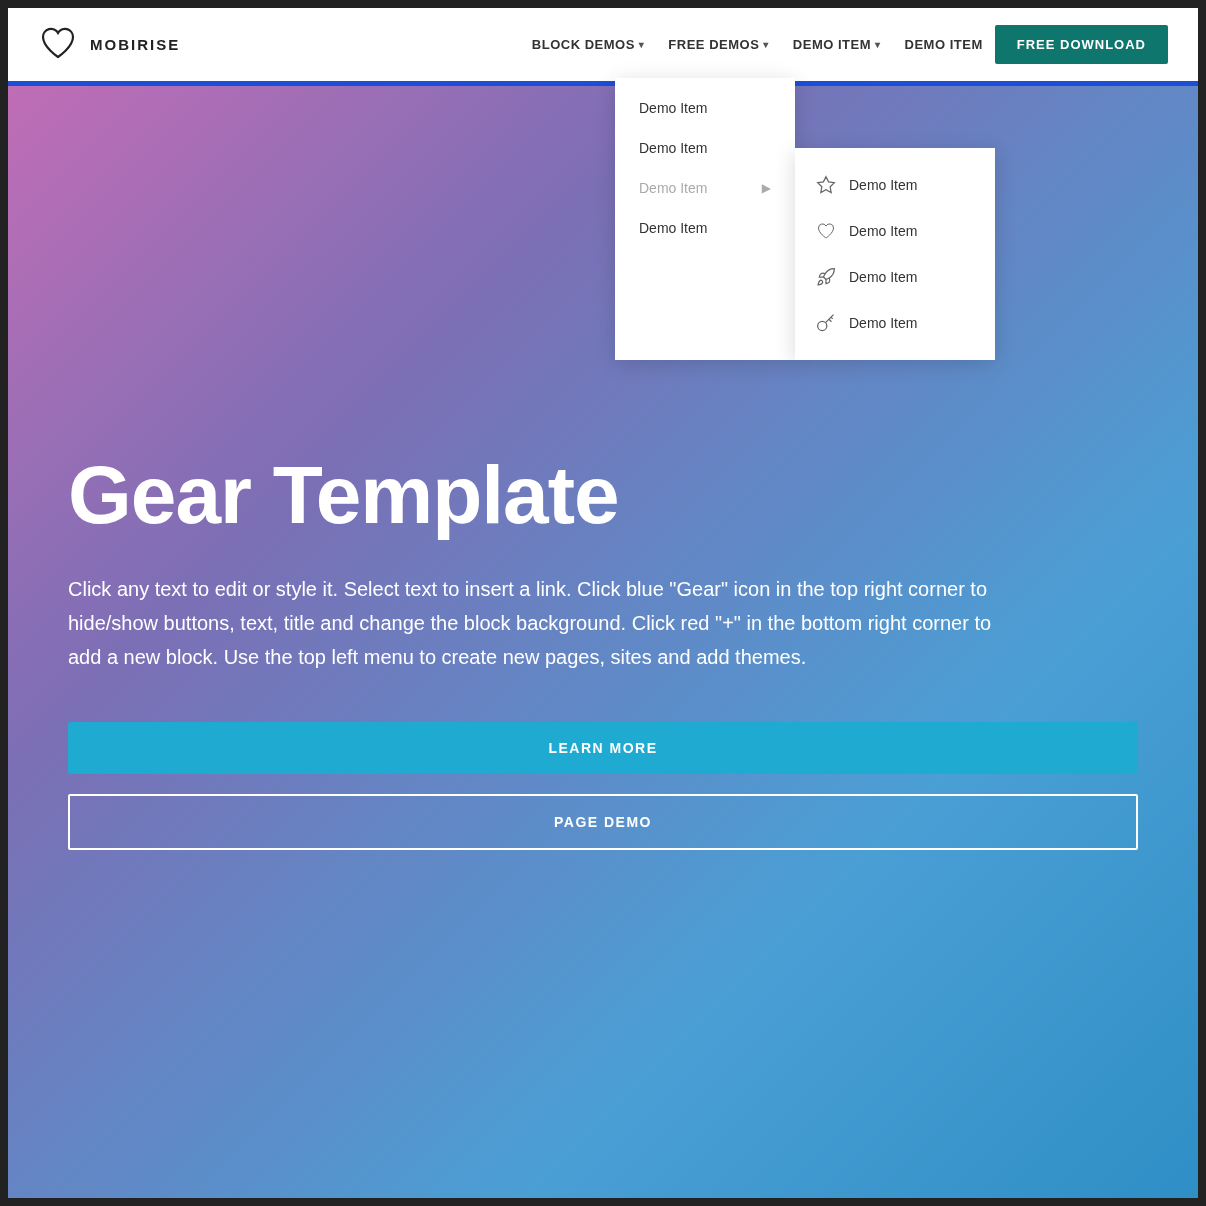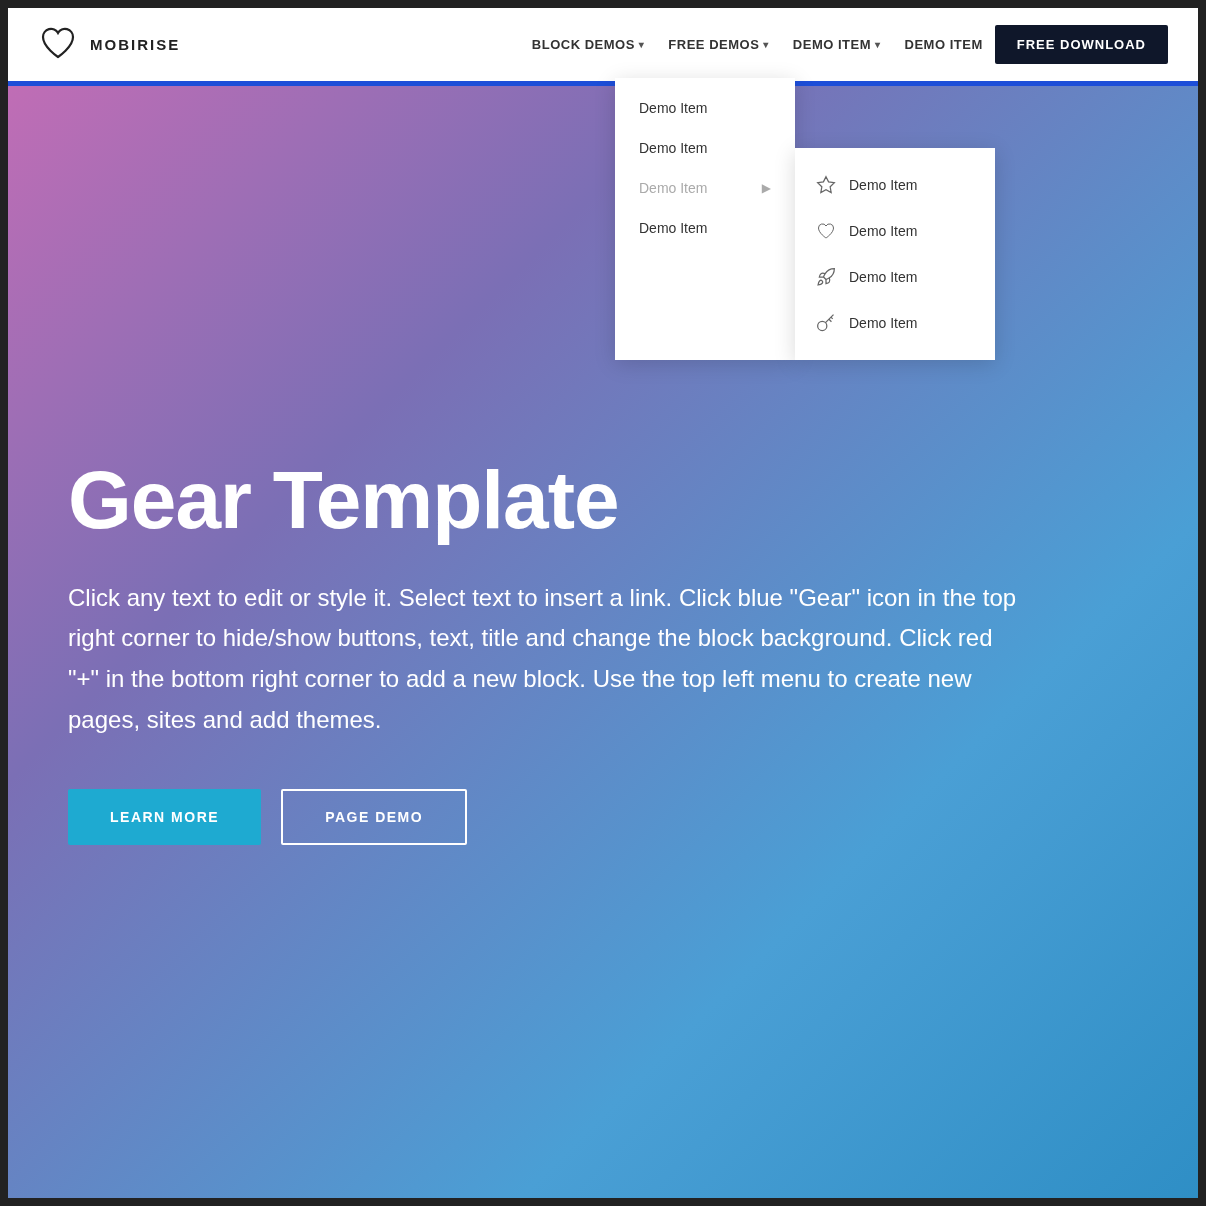--- a/index.html
+++ b/index.html
@@ -67,21 +67,21 @@
       letter-spacing: 0.5px;
       cursor: pointer;
     }
 
     .nav-link .chevron {
       font-size: 10px;
       color: #555;
     }
 
     .nav-btn {
-      background: #0f172a;
+      background: #0f766e;
       color: #fff;
       border: none;
       padding: 12px 22px;
       font-size: 13px;
       font-weight: 700;
       letter-spacing: 1px;
       cursor: pointer;
       border-radius: 2px;
     }
 
@@ -100,30 +100,31 @@
     .hero-title {
       font-size: 82px;
       font-weight: 900;
       color: #fff;
       line-height: 1.1;
       margin-bottom: 32px;
       letter-spacing: -1px;
     }
 
     .hero-text {
-      font-size: 24px;
+      font-size: 20px;
       color: #fff;
       line-height: 1.7;
       max-width: 950px;
       margin-bottom: 48px;
     }
 
     .hero-buttons {
       display: flex;
       gap: 20px;
+      flex-direction: column;
     }
 
     .btn-primary {
       background: #1eaad1;
       color: #fff;
       border: none;
       padding: 18px 42px;
       font-size: 14px;
       font-weight: 700;
       letter-spacing: 1.5px;

